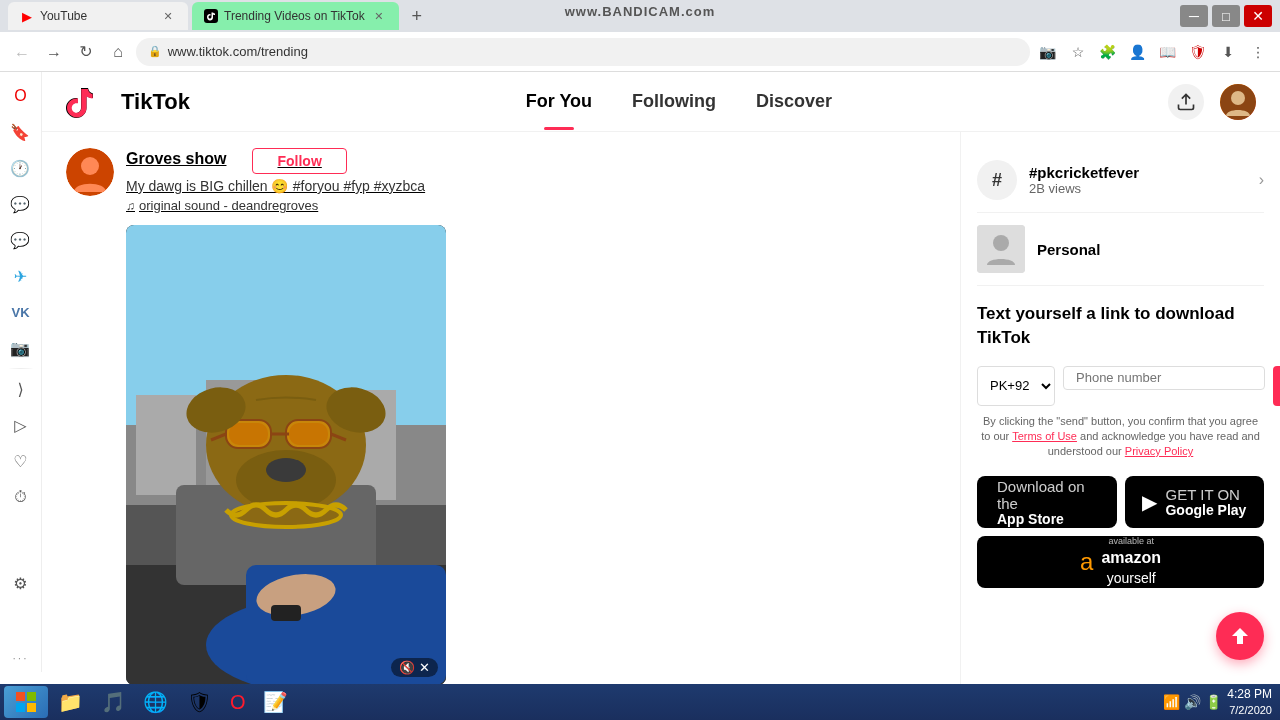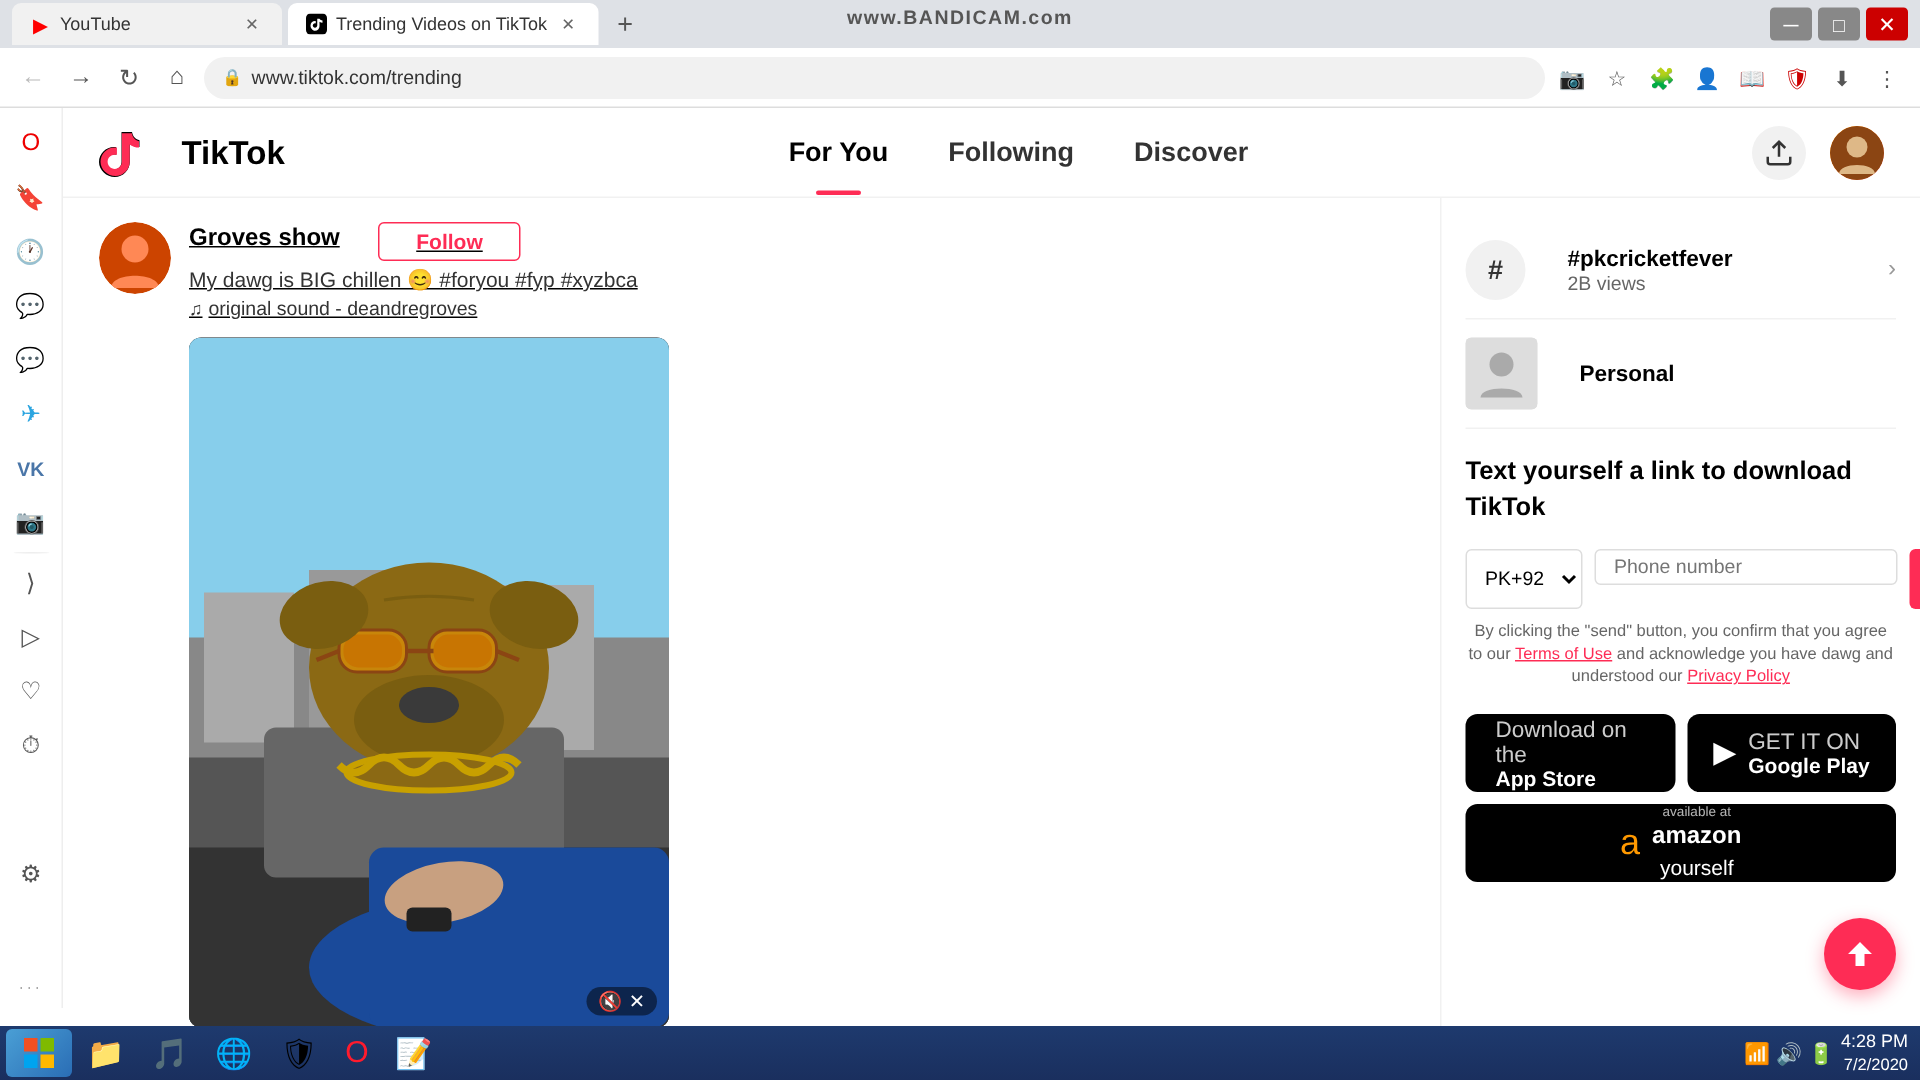--- a/index.html
+++ b/index.html
@@ -2,21 +2,21 @@
 <html><head>
   <meta charset="utf-8">
   <style>
     * { margin: 0; padding: 0; box-sizing: border-box; }
     body { font-family: -apple-system, BlinkMacSystemFont, 'Segoe UI', sans-serif; background: #fff; width: 1280px; height: 720px; overflow: hidden; position: relative; }
 
     
     .browser-chrome { background: #f1f1f1; width: 100%; }
     .title-bar { background: #dee1e6; height: 32px; display: flex; align-items: center; padding: 0 8px; gap: 4px; }
     .tab { display: flex; align-items: center; height: 28px; padding: 0 12px; background: #f1f1f1; border-radius: 6px 6px 0 0; font-size: 12px; color: #333; gap: 6px; min-width: 180px; position: relative; }
-    .tab.active { background: #ffffff; }
+    .tab.active { background: #86efac; }
     .tab-icon { width: 14px; height: 14px; display: flex; align-items: center; justify-content: center; }
     .tab-close { margin-left: auto; width: 16px; height: 16px; display: flex; align-items: center; justify-content: center; border-radius: 50%; cursor: pointer; font-size: 11px; color: #666; }
     .tab-new { width: 28px; height: 28px; display: flex; align-items: center; justify-content: center; border-radius: 50%; cursor: pointer; font-size: 18px; color: #555; }
     .watermark { position: absolute; left: 50%; transform: translateX(-50%); top: 4px; font-size: 13px; color: #555; font-weight: bold; letter-spacing: 1px; }
 
     .nav-bar { background: #fff; height: 40px; display: flex; align-items: center; padding: 0 8px; gap: 4px; border-bottom: 1px solid #ddd; }
     .nav-btn { width: 28px; height: 28px; display: flex; align-items: center; justify-content: center; border-radius: 50%; cursor: pointer; color: #555; font-size: 16px; }
     .nav-btn.disabled { color: #bbb; cursor: default; }
     .address-bar { flex: 1; height: 28px; background: #f1f1f1; border-radius: 14px; display: flex; align-items: center; padding: 0 12px; font-size: 13px; color: #333; gap: 6px; }
     .address-bar .lock { color: #666; font-size: 11px; }
@@ -57,21 +57,21 @@
     .post-caption { font-size: 14px; color: #333; margin-bottom: 4px; }
     .post-sound { font-size: 13px; color: #333; display: flex; align-items: center; gap: 4px; margin-bottom: 12px; }
     .sound-icon { font-size: 12px; }
     .video-thumbnail { width: 320px; height: 460px; background: #000; border-radius: 8px; overflow: hidden; position: relative; flex-shrink: 0; }
     .video-controls { position: absolute; bottom: 8px; right: 8px; display: flex; gap: 8px; }
 
     
     .right-sidebar { width: 320px; padding: 16px; overflow-y: auto; flex-shrink: 0; border-left: 1px solid #f1f1f1; }
     .trending-item { display: flex; align-items: center; gap: 12px; padding: 12px 0; border-bottom: 1px solid #f1f1f1; cursor: pointer; }
     .hashtag-icon { width: 40px; height: 40px; background: #f1f1f1; border-radius: 50%; display: flex; align-items: center; justify-content: center; font-size: 18px; color: #333; font-weight: bold; flex-shrink: 0; }
-    .trending-info { flex: 1; margin-left: 16px; }
+    .trending-info { flex: 1; }
     .trending-tag { font-size: 15px; font-weight: 600; color: #000; }
     .trending-views { font-size: 13px; color: #666; }
     .trending-arrow { color: #999; font-size: 16px; }
     .trending-thumb { width: 48px; height: 48px; border-radius: 4px; overflow: hidden; background: #ddd; flex-shrink: 0; }
 
     .download-section { margin-top: 16px; }
     .download-title { font-size: 17px; font-weight: 600; color: #000; line-height: 1.4; margin-bottom: 16px; }
     .phone-input-row { display: flex; gap: 8px; margin-bottom: 8px; }
     .country-select { padding: 0 8px; height: 40px; border: 1px solid #ddd; border-radius: 4px; font-size: 13px; background: #fff; cursor: pointer; }
     .phone-input { flex: 1; height: 24px; border: 1px solid #ddd; border-radius: 4px; padding: 0 12px; font-size: 13px; color: #999; }
@@ -346,21 +346,21 @@
           <select class="country-select">
             <option>PK+92</option>
           </select>
           <input type="text" class="phone-input" placeholder="Phone number" style="">
           <button class="send-btn">Send</button>
         </div>
 
         <div class="terms-text">
           <span>By clicking the "send" button, you confirm that you agree to our</span>
           <span class="terms-link">Terms of Use</span>
-          <span>and acknowledge you have dawg and understood our</span>
+          <span>and acknowledge you have read and understood our</span>
           <span class="terms-link">Privacy Policy</span>
         </div>
 
         <div class="store-buttons">
           <div class="store-row">
 
             <div class="store-btn">
               <span class="store-icon"></span>
               <div class="store-text">
                 <span class="store-sub">Download on the</span>

